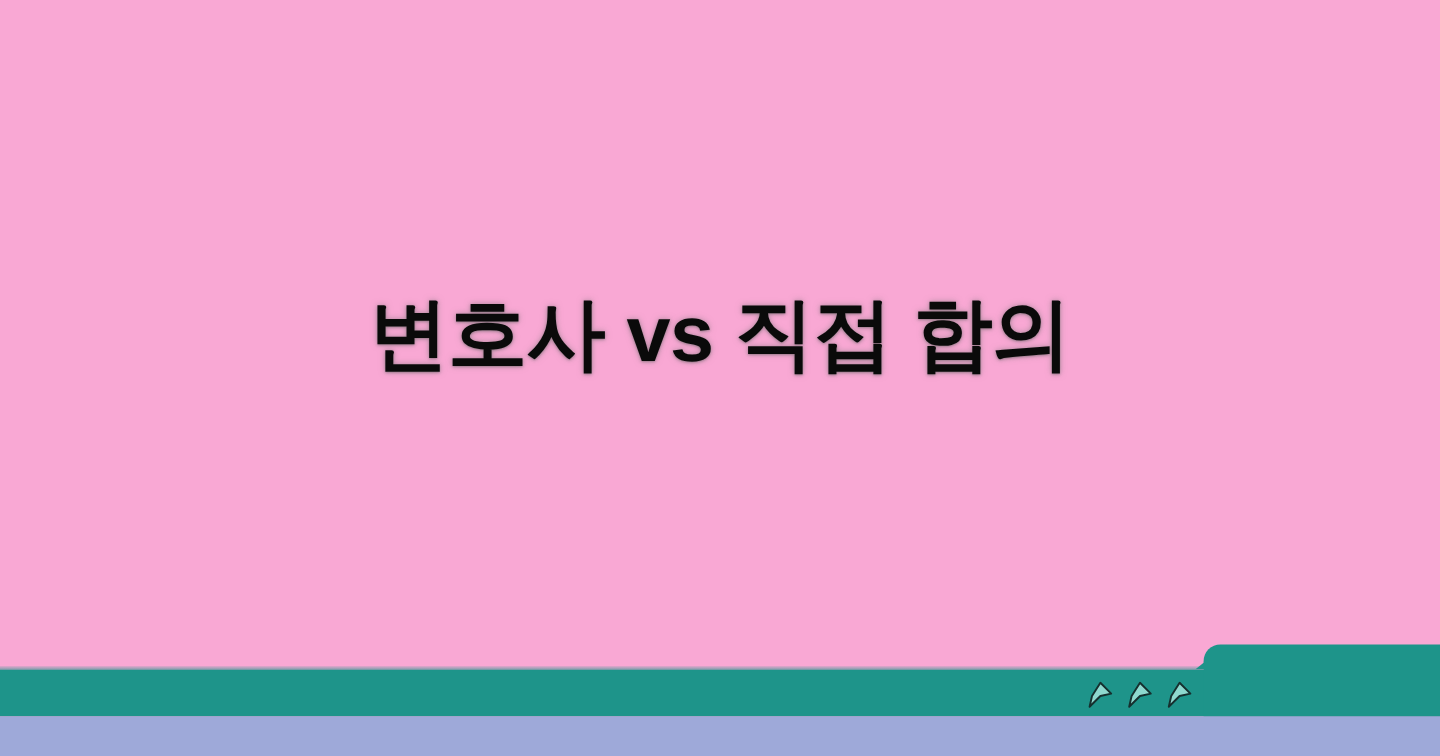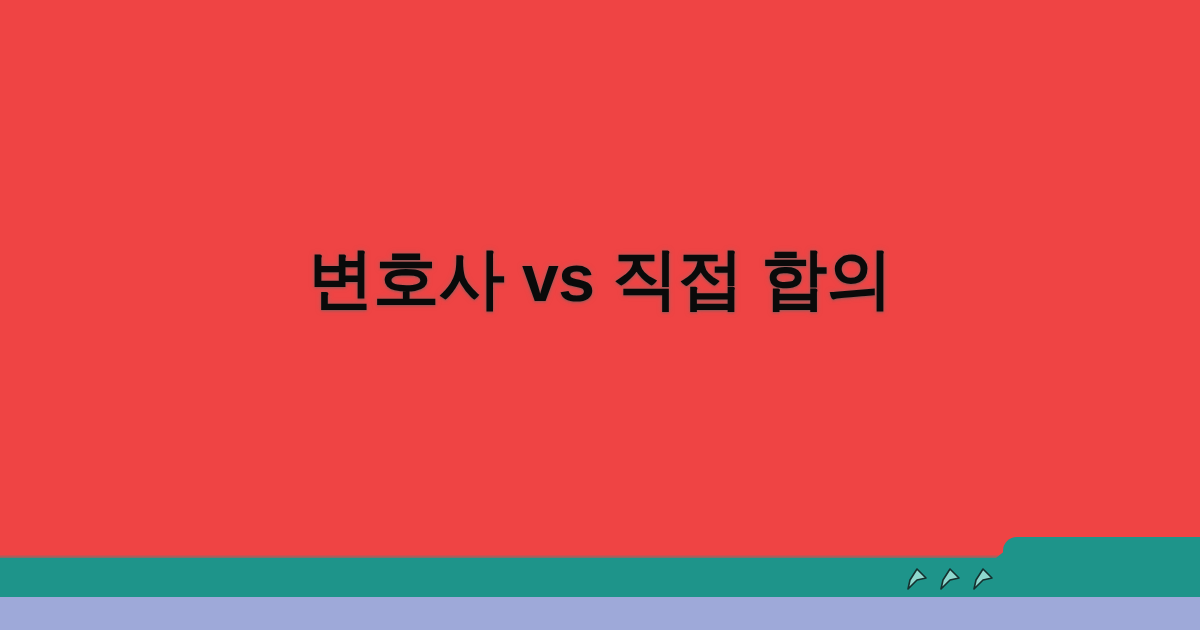--- a/index.html
+++ b/index.html
@@ -7,21 +7,21 @@
     width:1200px; height:630px;
     background:#ffffff;
     font-family:"Liberation Sans","DejaVu Sans",sans-serif;
     overflow:hidden;
   }
 
   .canvas {
     position:relative;
     width:1200px;
     height:630px;
-    background:#ef4444;
+    background:#f9a8d4;
   }
 
   
   .title-block {
     position:absolute;
     left:0;
     top:0;
     width:1200px;
     height:558px;
     display:flex;

